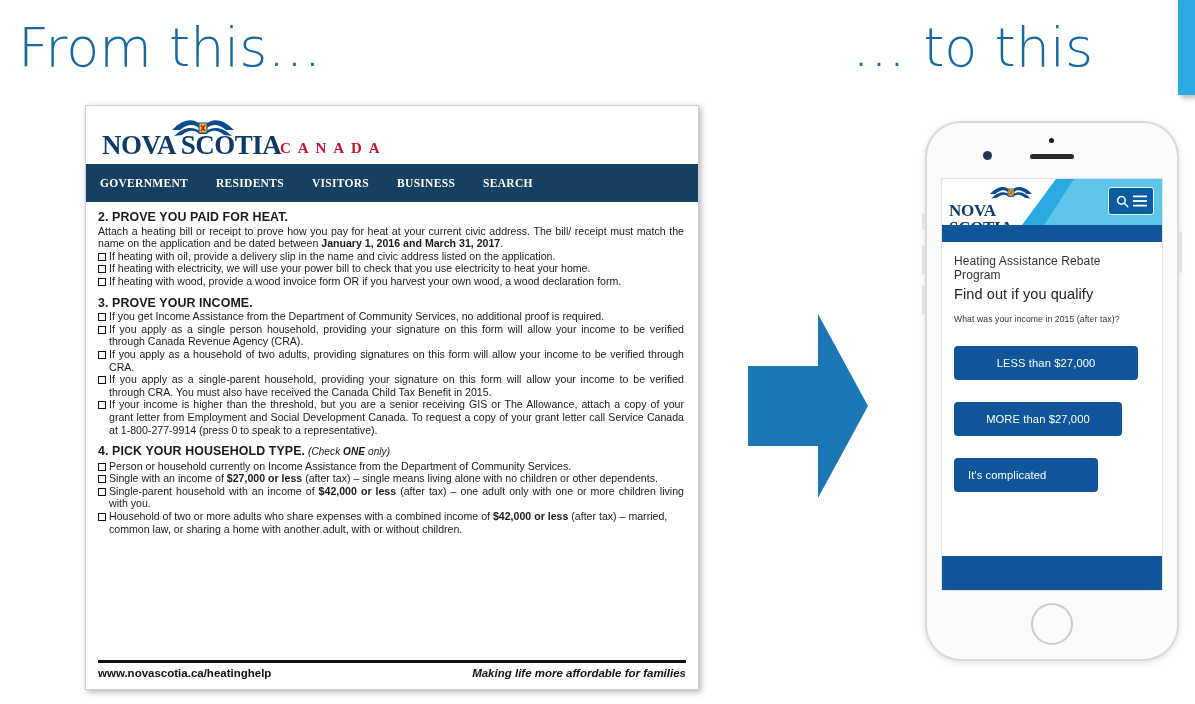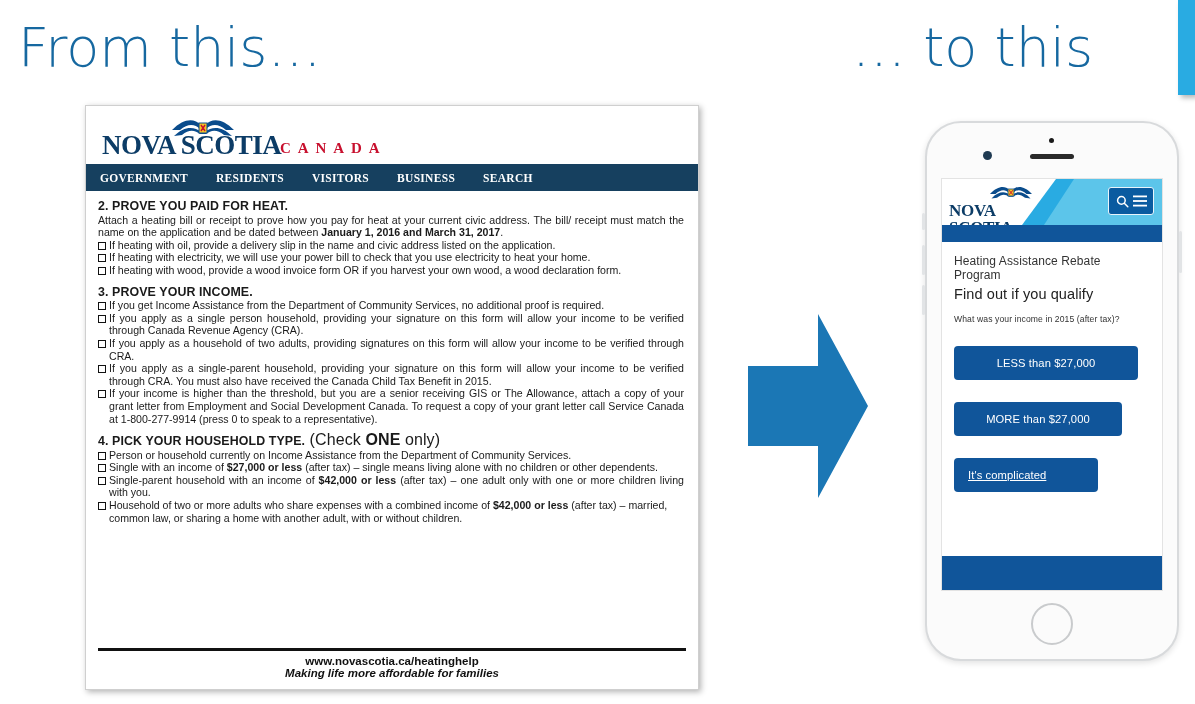--- a/index.html
+++ b/index.html
@@ -83,21 +83,21 @@
   }
   .ns-flag-print {
     position: absolute;
     left: 68px; top: 0px;
     width: 66px; height: 24px;
   }
 
   
   .doc-nav {
     background: #16405f;
-    height: 27px;
+    height: 38px;
     margin: 4px 0 0 0;
     display: flex;
     align-items: center;
     padding-left: 14px;
     gap: 28px;
   }
   .doc-nav span {
     color: #ffffff;
     font-family: "Liberation Serif", serif;
     font-weight: bold;
@@ -112,21 +112,21 @@
     font-family: "Liberation Sans", sans-serif;
     font-size: 10.6px;
     line-height: 12.6px;
   }
   .sec-title {
     font-weight: bold;
     font-size: 12.4px;
     margin: 0 0 1px 0;
     letter-spacing: 0.1px;
   }
-  .sec-title .normal { font-weight: normal; font-size: 16px; }
+  .sec-title .normal { font-weight: normal; font-size: 10px; font-style: italic; }
   .sec-title .normal b { font-weight: bold; }
   .para { margin: 0 0 0 0; text-align: justify; }
   .gap { height: 9px; }
   .chk-list { margin: 0; padding: 0; list-style: none; }
   .chk-list li {
     position: relative;
     padding-left: 11px;
     margin: 0;
   }
   .chk-list li::before {
@@ -139,21 +139,21 @@
   }
   .chk-list li.just { text-align: justify; }
 
   
   .doc-footer {
     position: absolute;
     left: 12px; right: 12px; bottom: 10px;
   }
   .doc-rule { height: 3px; background: #111; margin-bottom: 4px; }
   .doc-footer-row {
-    display: flex; justify-content: space-between; align-items: center; flex-direction: column;
+    display: flex; justify-content: space-between; align-items: center;
   }
   .doc-url { font-weight: bold; font-size: 11.5px; color: #111; }
   .doc-tag { font-weight: bold; font-style: italic; font-size: 11.5px; color: #111; }
 
   
   #phone {
     position: absolute;
     left: 925px; top: 121px;
     width: 254px; height: 540px;
   }
@@ -295,21 +295,21 @@
     font-family: "Liberation Sans", sans-serif;
     font-size: 11.2px;
     text-align: center;
     padding: 11px 6px;
     margin: 0 0 22px 0;
     letter-spacing: 0.1px;
     box-sizing: border-box;
   }
   .m-btn.w1 { width: 184px; text-align: center; }
   .m-btn.w2 { width: 168px; }
-  .m-btn.w3 { width: 144px; text-align: left; padding-left: 14px; text-decoration: underline; }
+  .m-btn.w3 { width: 144px; text-align: left; padding-left: 14px; }
   .m-footer {
     position: absolute;
     left: 0; right: 0; bottom: 0;
     height: 34px;
     background: #10559a;
     border-top: 6px solid #ffffff;
     box-sizing: content-box;
   }
 </style>
 </head>

